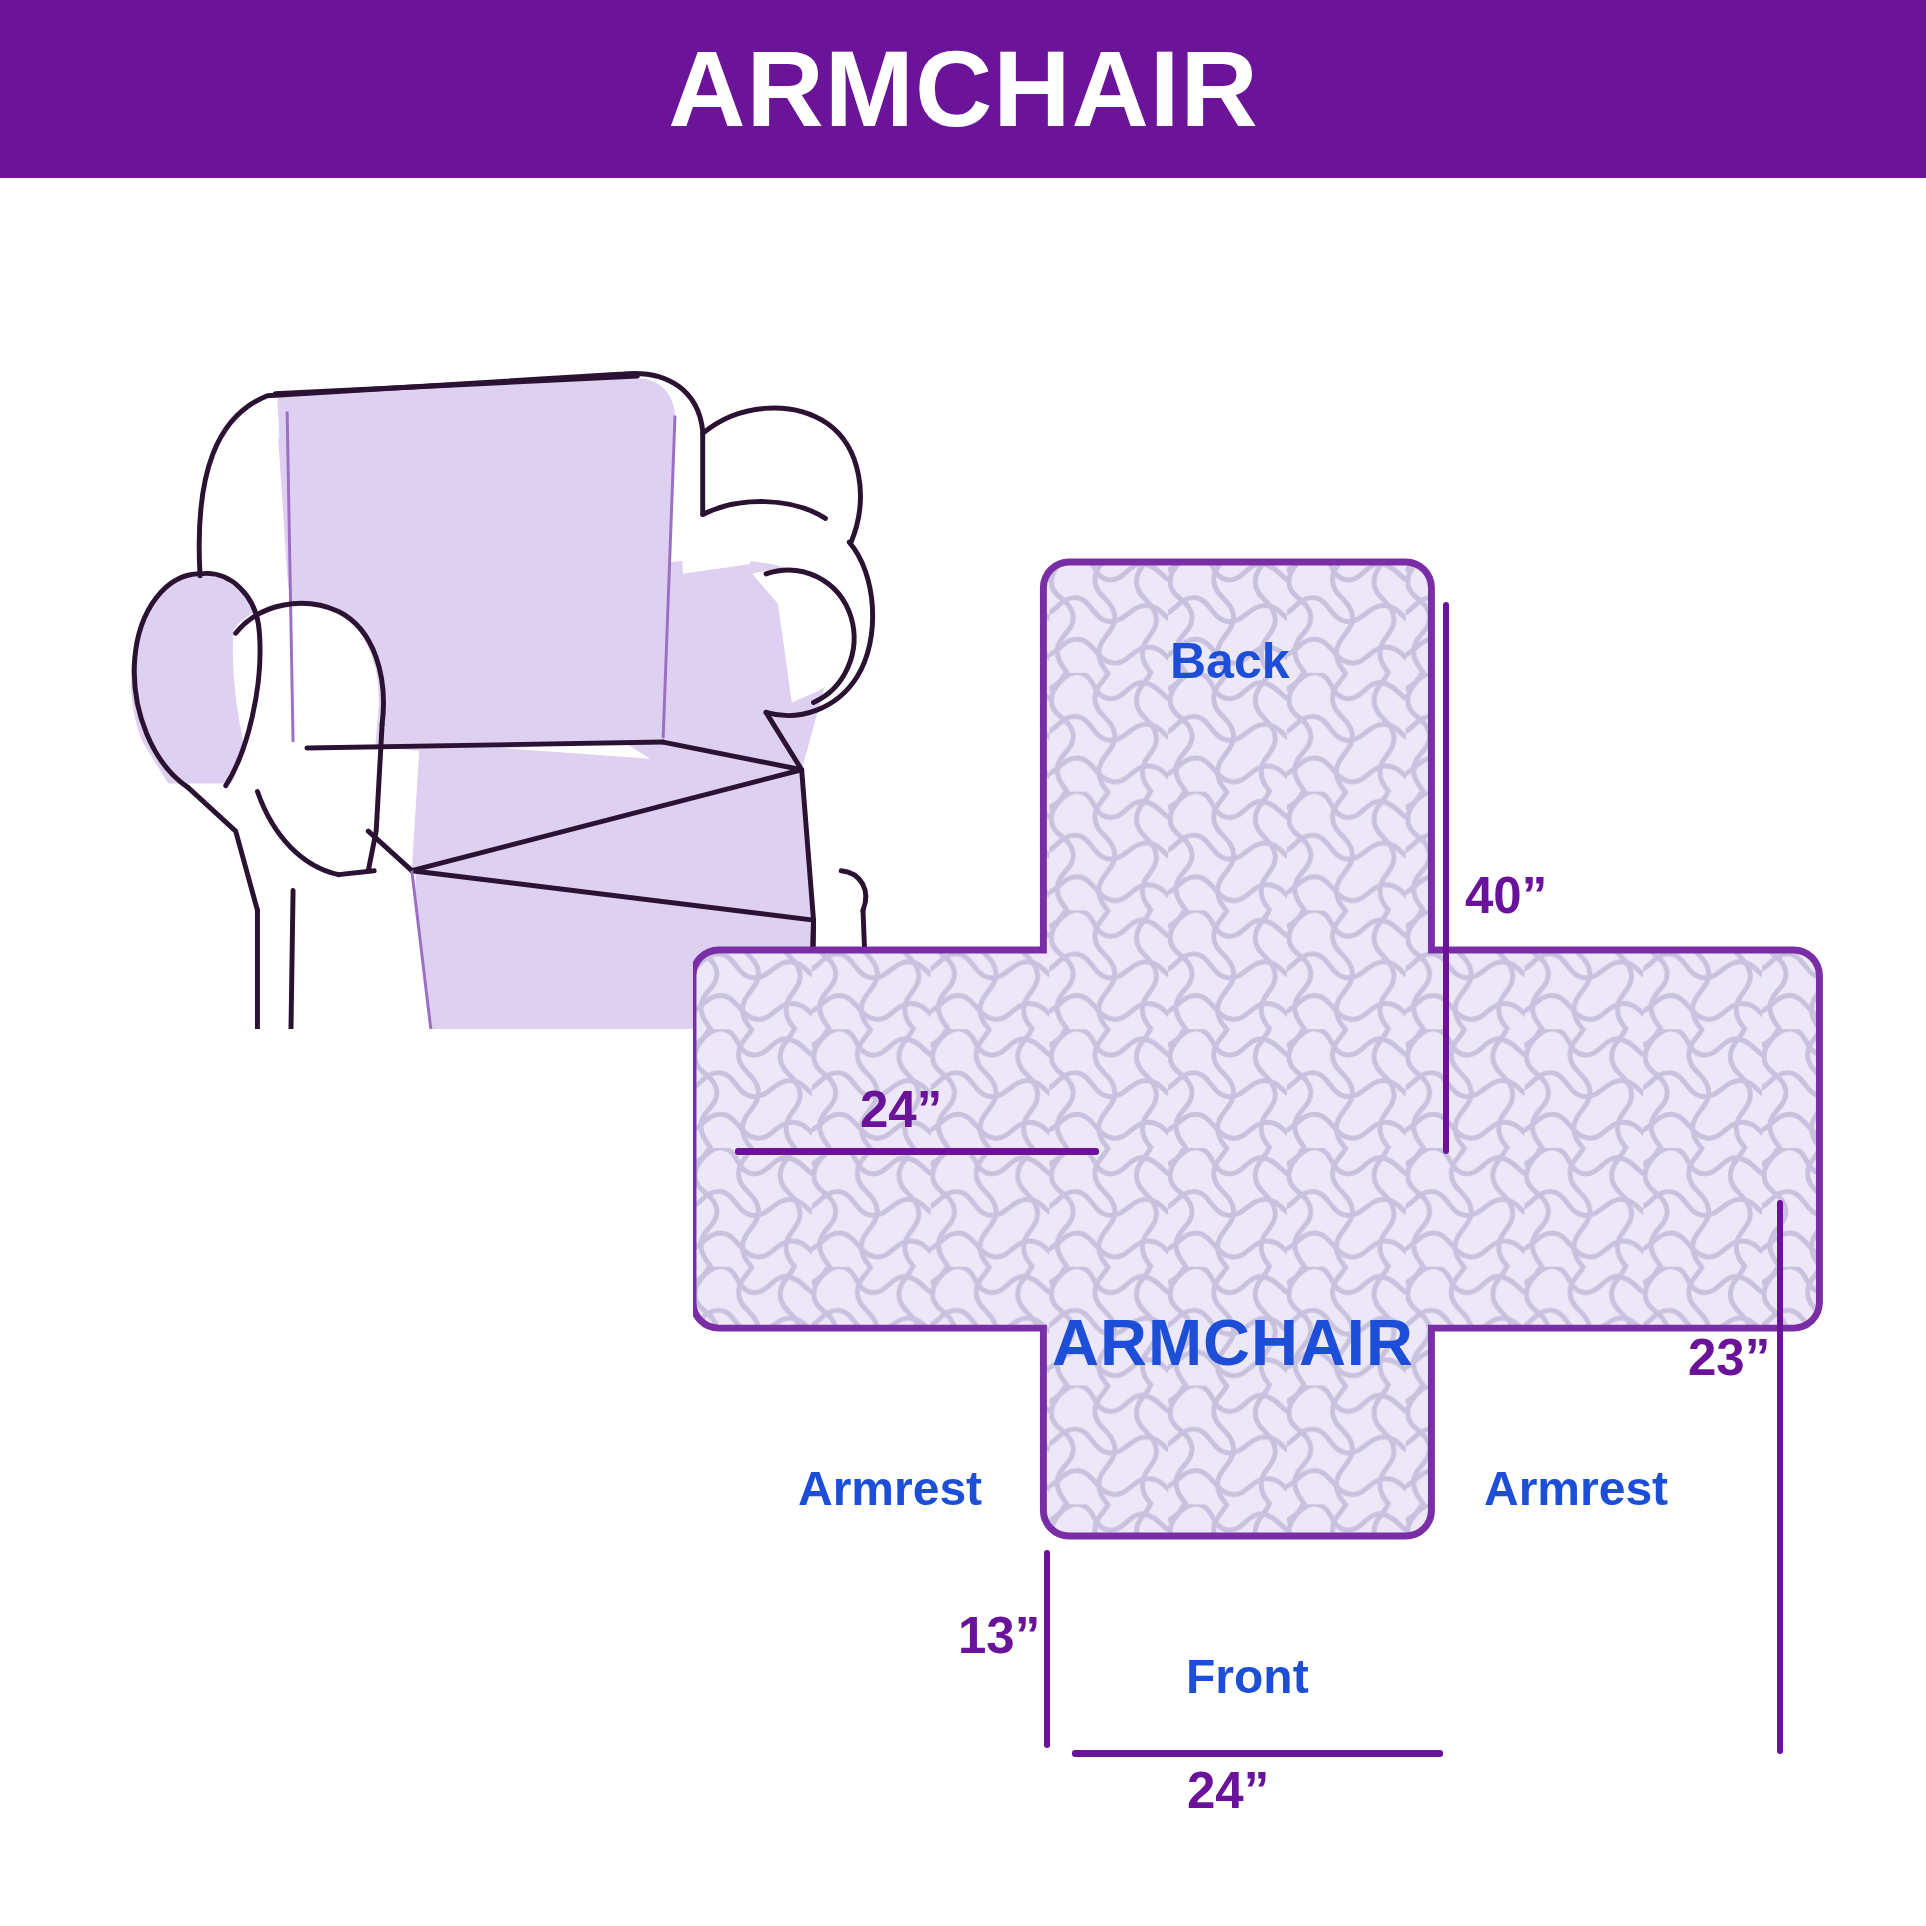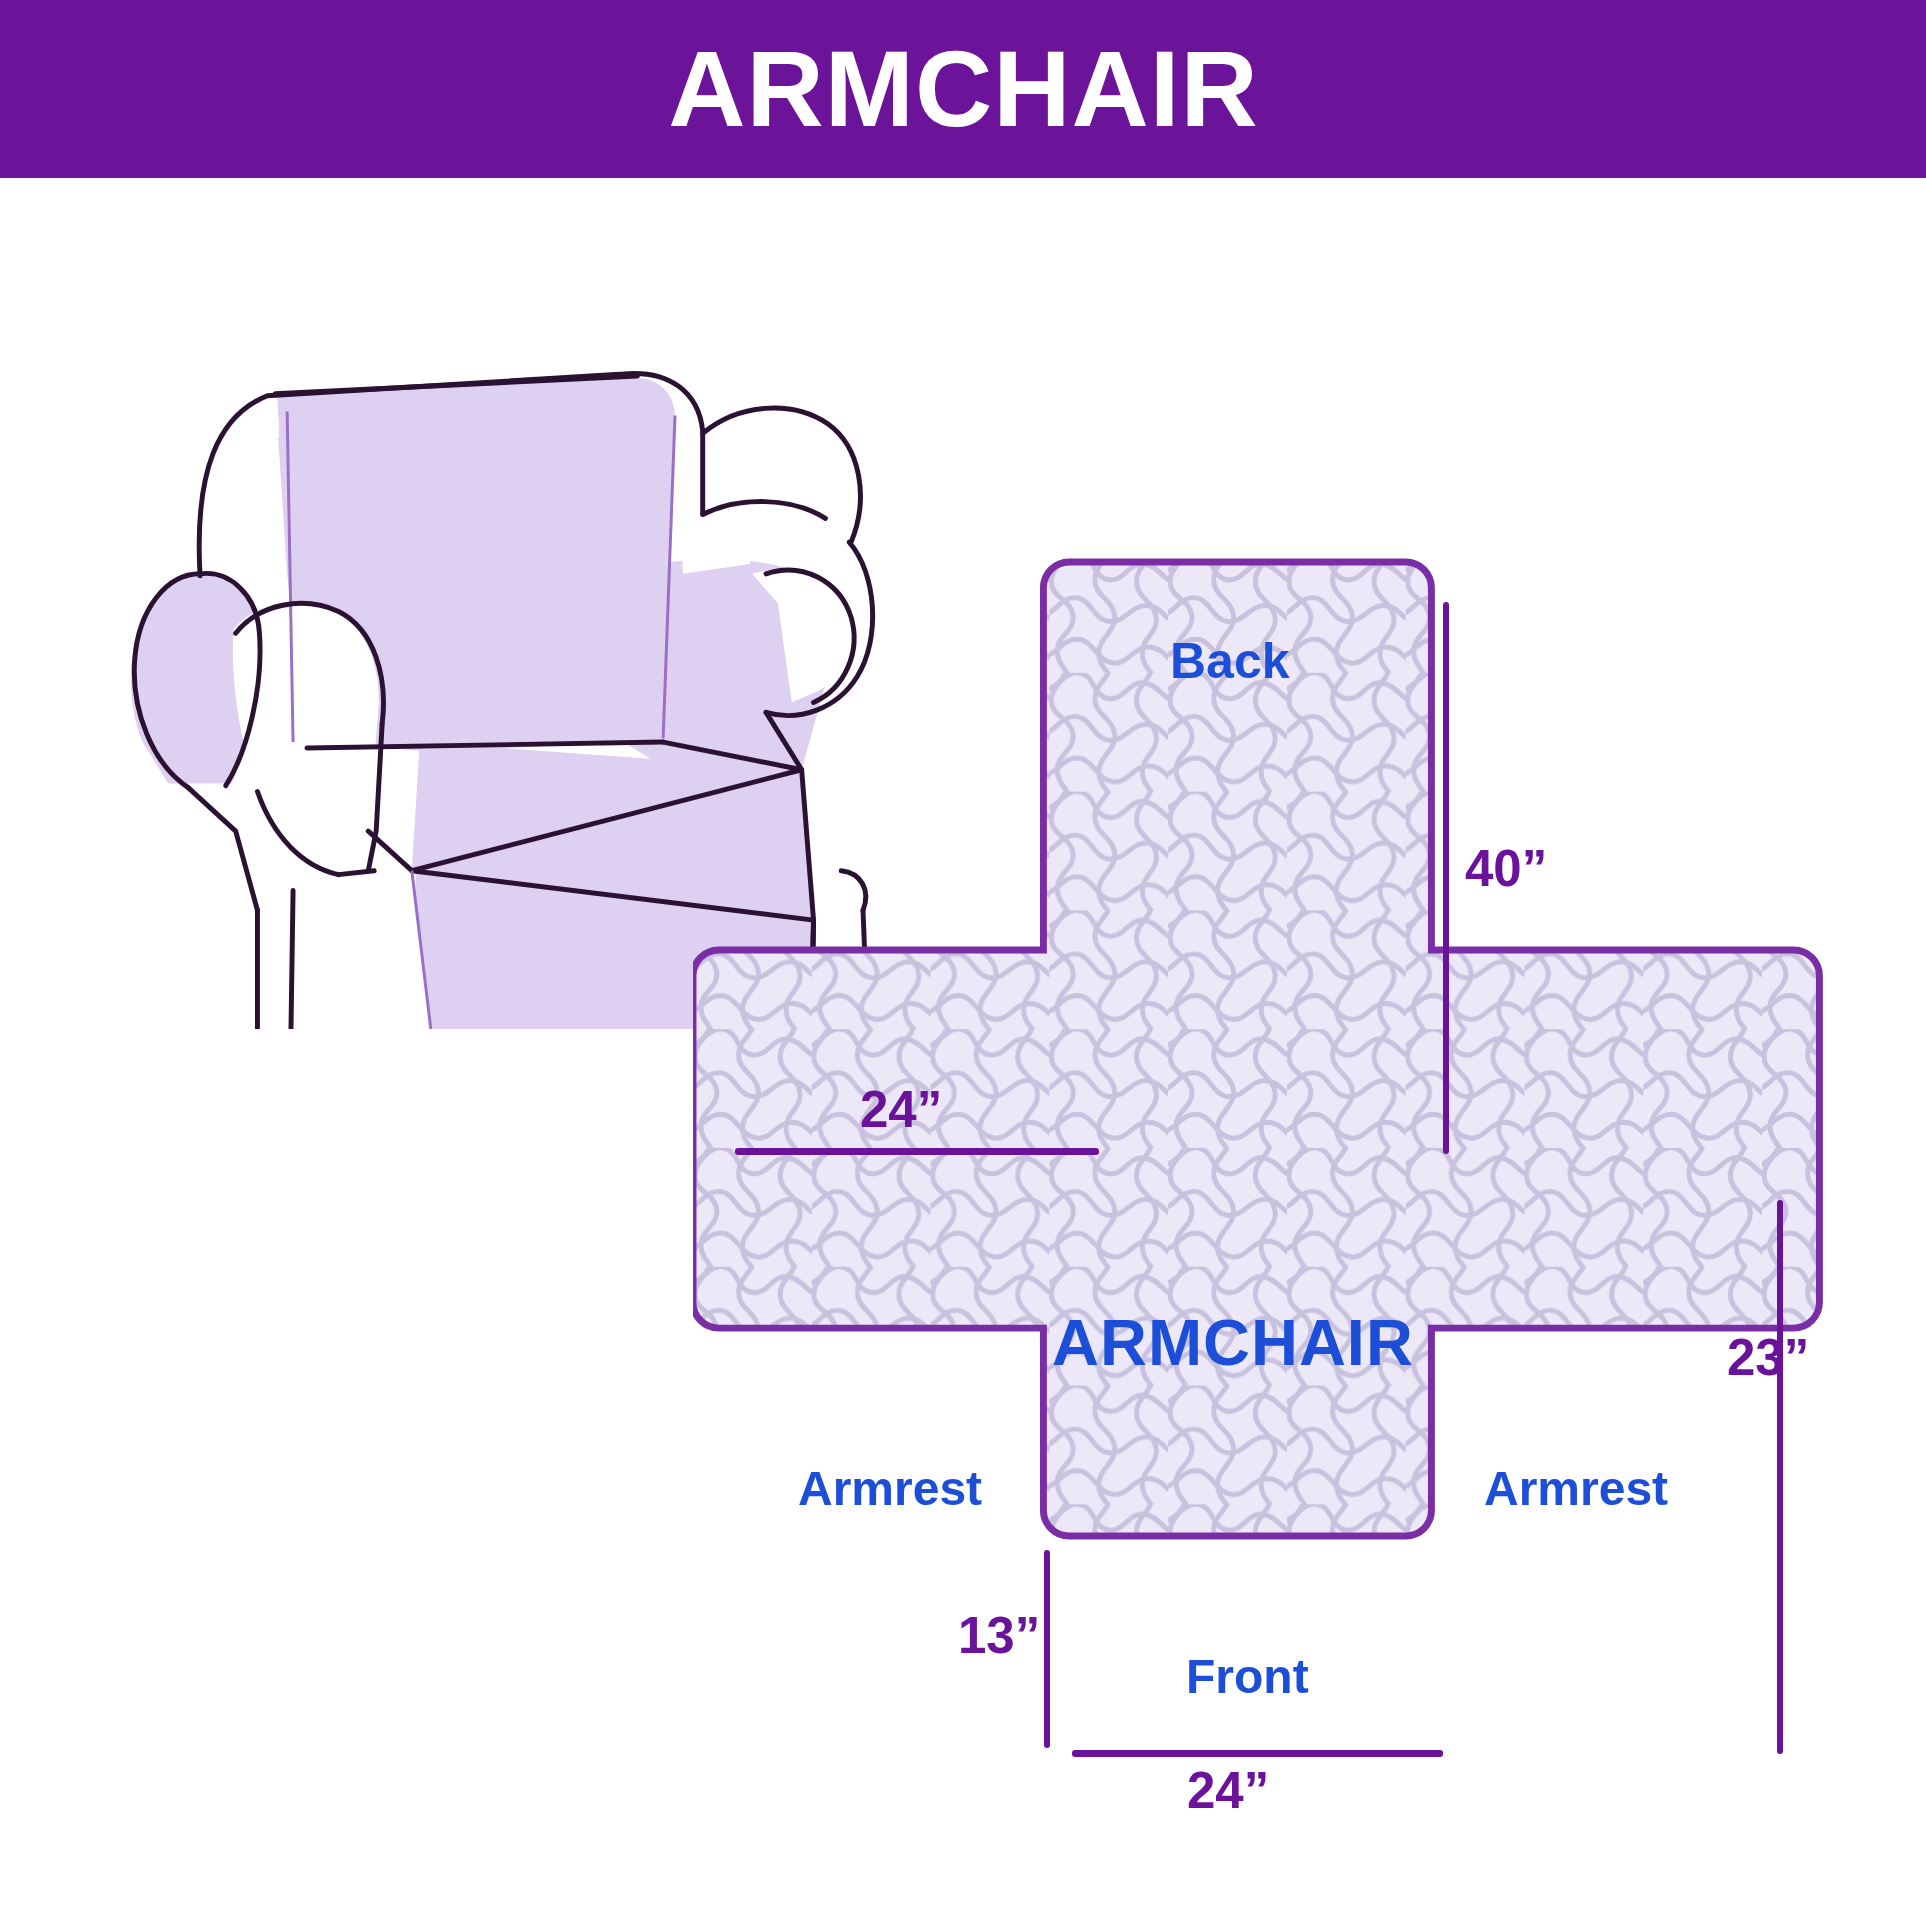--- a/index.html
+++ b/index.html
@@ -74,23 +74,23 @@
     line-height: 1;
     font-size: 51px;
   }
 
   #label-back   { left: 1170px; top: 636px; font-size: 50px; }
   #label-center { left: 1052px; top: 1310px; font-size: 65px; letter-spacing: 1px; }
   #label-armrest-left  { left: 798px;  top: 1465px; font-size: 48px; }
   #label-armrest-right { left: 1484px; top: 1465px; font-size: 48px; }
   #label-front  { left: 1186px; top: 1624px; font-size: 48px; margin-top: 29px; }
 
-  #dim-40 { left: 1465px; top: 843px; text-align: right; }
+  #dim-40 { left: 1465px; top: 870px; text-align: right; }
   #dim-24-top { left: 860px;  top: 1084px; }
-  #dim-23 { left: 1727px; top: 1332px; }
+  #dim-23 { left: 1688px; top: 1332px; }
   #dim-13 { left: 958px;  top: 1610px; }
   #dim-24-bottom { left: 1187px; top: 1765px; }
 
   
   .dim-line { position: absolute; background: #6a129a; }
   #dimline-40        { left: 1443px; top: 602px;  width: 6px;  height: 552px; border-radius: 3px; }
   #dimline-24-top    { left: 735px;  top: 1148px; width: 364px; height: 7px; border-radius: 3px; }
   #dimline-23        { left: 1777px; top: 1200px; width: 6px;  height: 554px; border-radius: 3px; }
   #dimline-13        { left: 1044px; top: 1550px; width: 6px;  height: 198px; border-radius: 3px; }
   #dimline-24-bottom { left: 1072px; top: 1750px; width: 371px; height: 7px; border-radius: 3px; }

